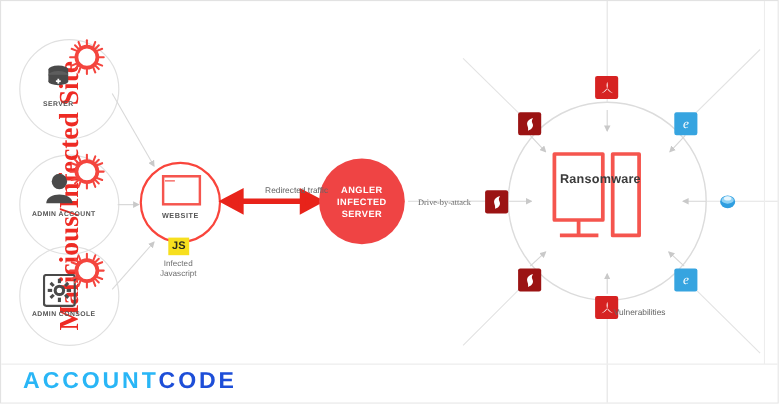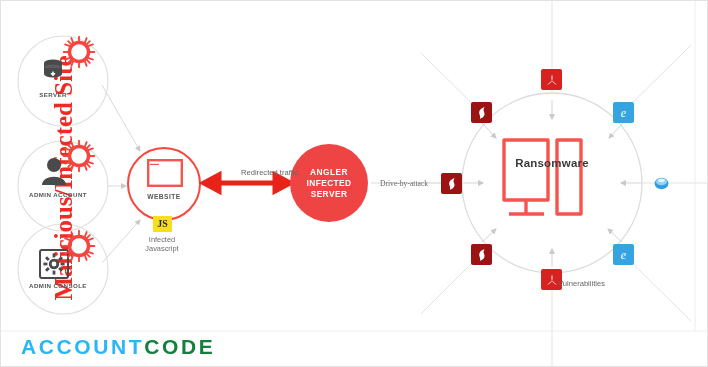--- a/index.html
+++ b/index.html
@@ -49,30 +49,30 @@
     position:absolute;font-size:7.6px;color:#666;white-space:nowrap;
   }
   
   .ico{position:absolute;width:21px;height:21px;border-radius:2px;
        display:flex;align-items:center;justify-content:center;}
   .ico-flash{background:#9b1313;}
   .ico-pdf{background:#d62221;}
   .ico-ie{background:#36a4e0;}
   
   #rw-label{
-    position:absolute;left:508px;top:156px;width:86px;text-align:center;
+    position:absolute;left:508px;top:156px;width:86px;
     font-size:11.5px;font-weight:bold;color:#3b3b3b;letter-spacing:.2px;
   }
   
   #logo{
     position:absolute;left:20px;top:334px;font-size:21px;font-weight:bold;
     letter-spacing:2.6px;font-family:"Liberation Sans", sans-serif;
   }
   #logo .b{color:#29b6f6;}
-  #logo .c{color:#15803d;}
+  #logo .c{color:#1d4ed8;}
 </style>
 </head>
 <body>
 
 <div id="canvas">
 
   <svg id="bg-svg" viewBox="0 0 708 367">
     <defs>
       <marker id="ah" markerWidth="6" markerHeight="6" refX="5" refY="3" orient="auto">
         <path d="M0,0 L6,3 L0,6 Z" fill="#c9c9c9"></path>
@@ -236,21 +236,21 @@
     <circle cx="20" cy="20" r="11.2" fill="none" stroke="#f4453e" stroke-width="4"></circle>
     <circle cx="20" cy="20" r="7.2" fill="#fff"></circle>
   </svg>
 
   <svg class="abs" style="left:146px;top:158px;" width="36" height="28" viewBox="0 0 36 28">
     <rect x="1.2" y="1.2" width="33.6" height="25.6" fill="none" stroke="#f5554e" stroke-width="2.4"></rect>
     <line x1="3" y1="5.4" x2="12" y2="5.4" stroke="#f5554e" stroke-width="1.2"></line>
   </svg>
   <div class="web-label" style="left:133px;top:192px;width:60px;">WEBSITE</div>
 
-  <div class="js-badge" style="left:152px;top:215px;font-family:Liberation Serif, serif;">JS</div>
+  <div class="js-badge" style="left:152px;top:215px;">JS</div>
   <div class="js-cap" style="left:126px;top:234px;">Infected</div>
   <div class="js-cap" style="left:126px;top:243px;">Javascript</div>
 
   <div id="angler">
     <div>
       <div>ANGLER</div>
       <div>INFECTED</div>
       <div>SERVER</div>
     </div>
   </div>

